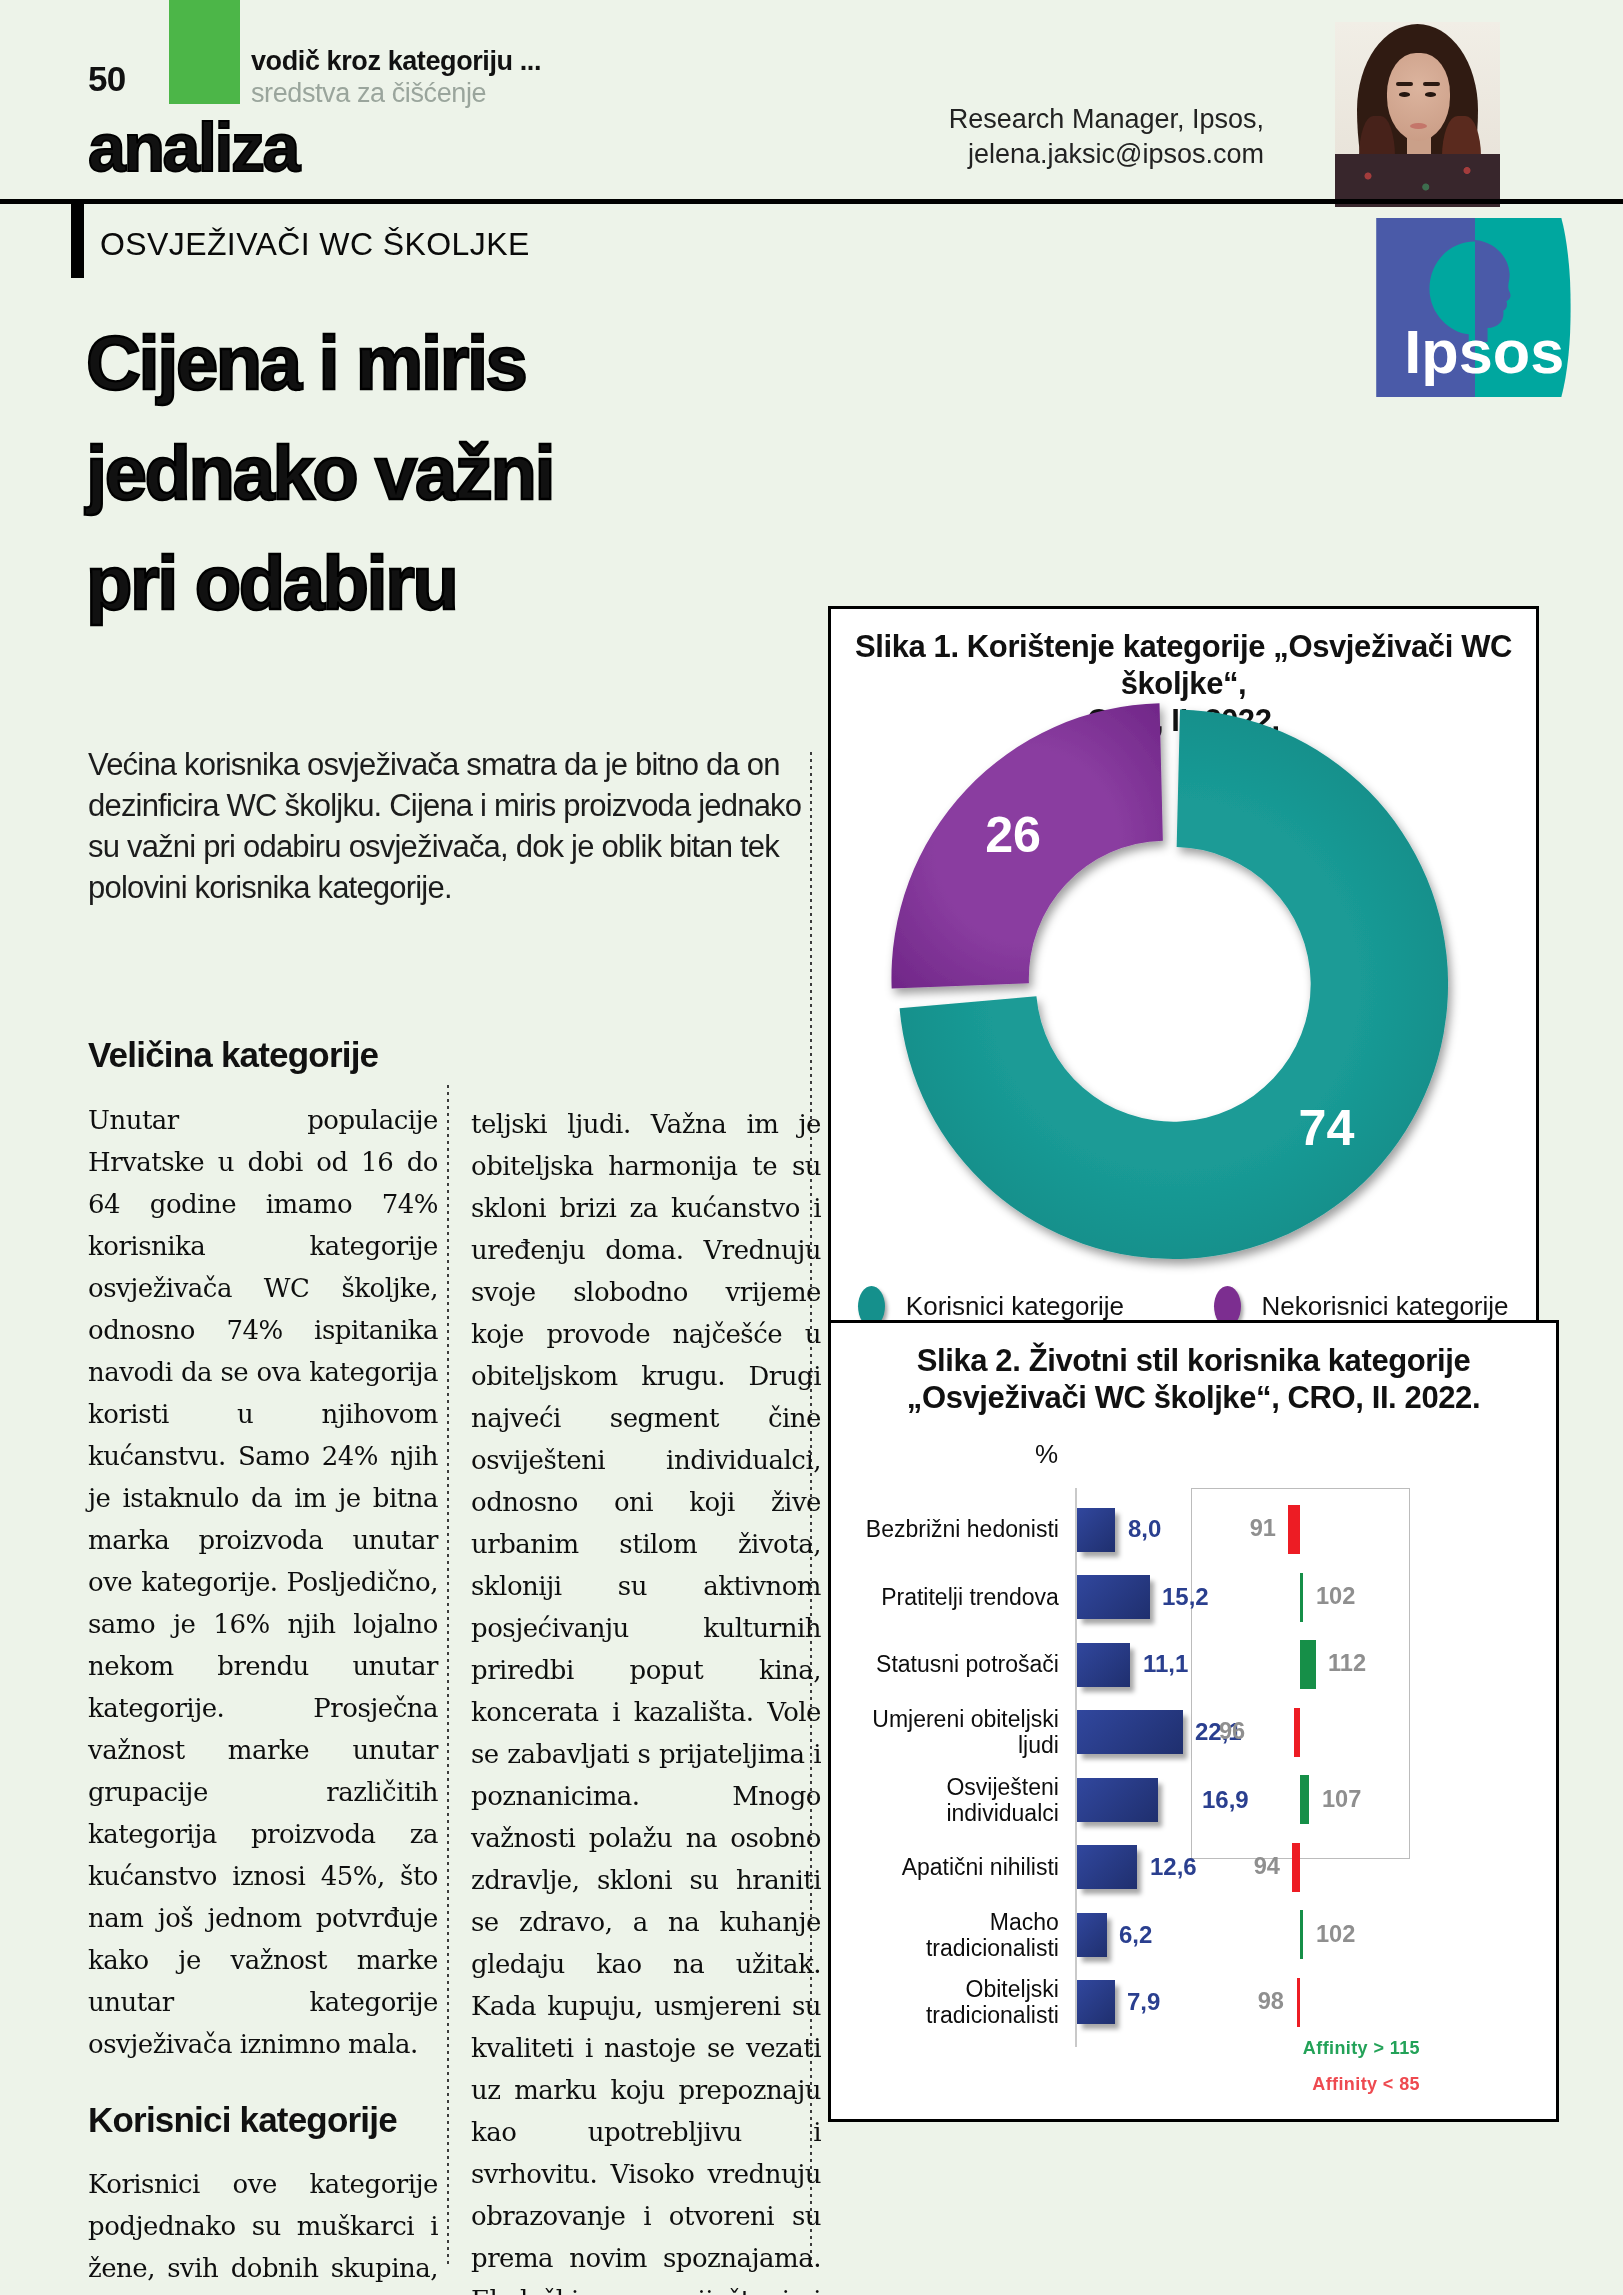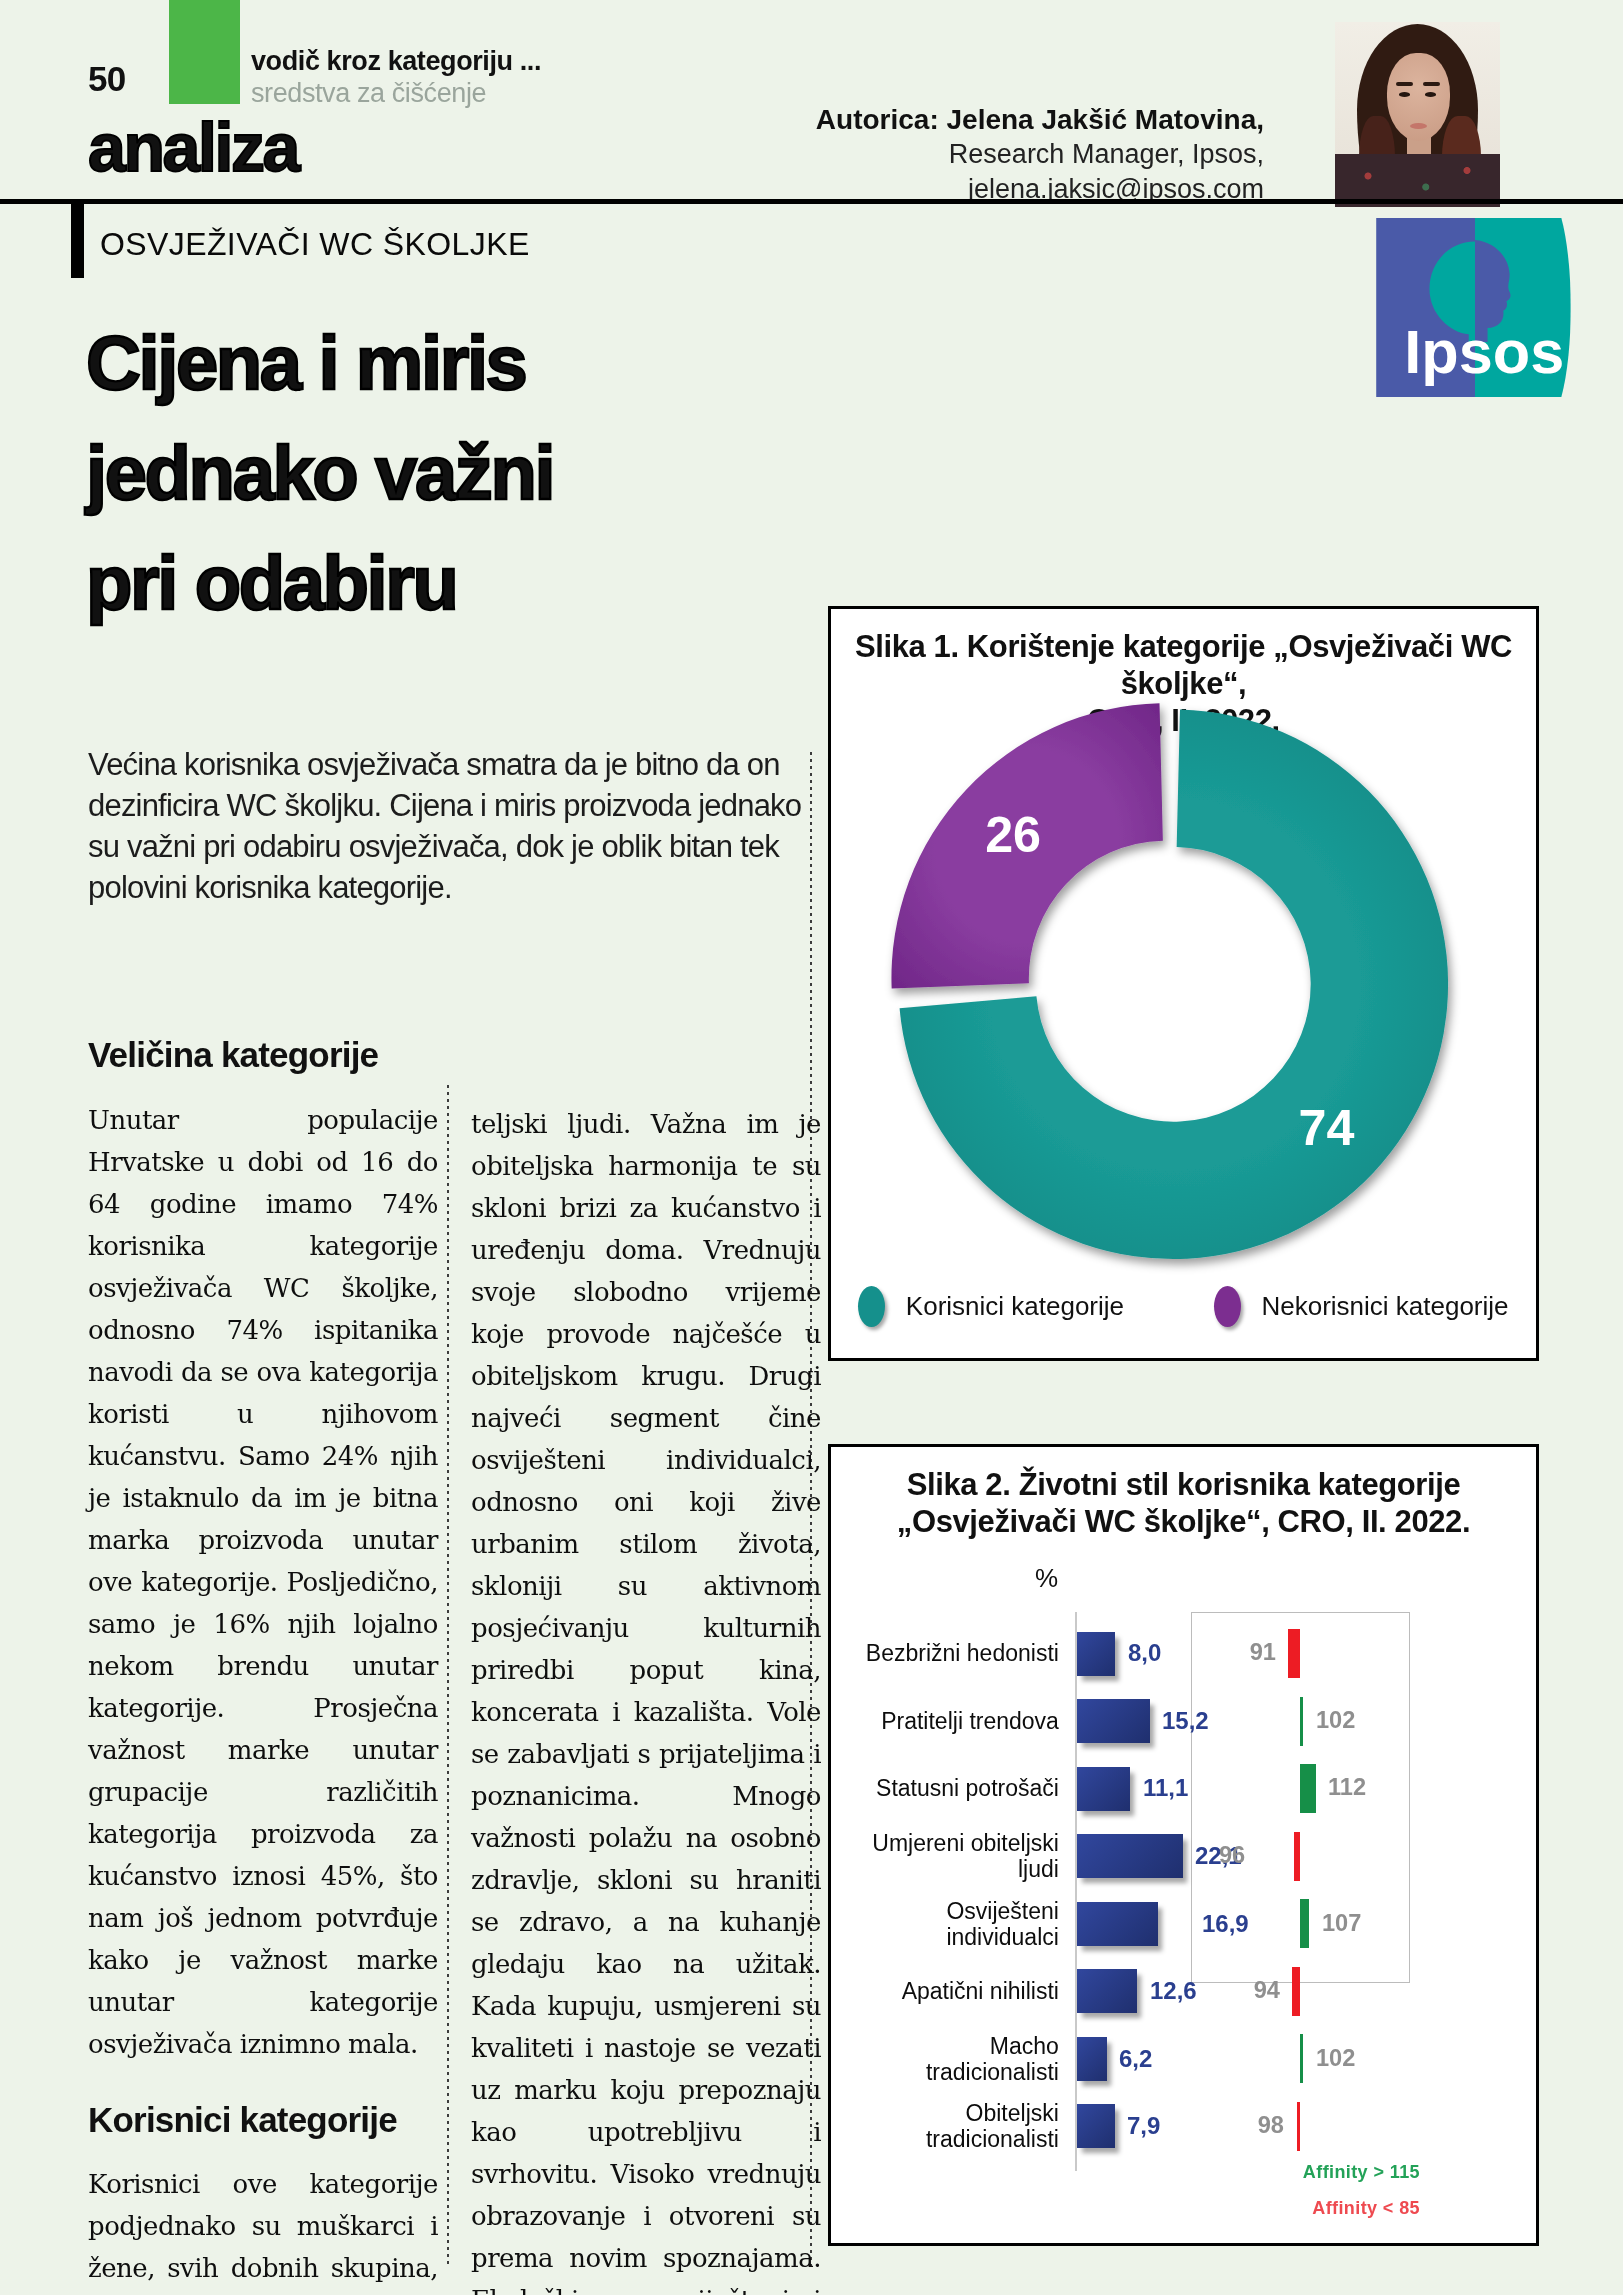--- a/index.html
+++ b/index.html
@@ -58,21 +58,21 @@
   #col2{left:471px;top:1103px;}
   .body-col h3{font-family:"Liberation Sans",sans-serif;font-size:35px;font-weight:700;
                letter-spacing:-0.8px;margin:0 0 23.6px 0;text-align:left;}
   .body-col h3.mt{margin-top:35px;}
   .body-col p{font-family:"DejaVu Serif",serif;font-size:26px;line-height:42px;
               letter-spacing:-0.5px;margin:0 0 20.4px 0;color:#0e0e0e;}
 
   
   .chart-box{background:#fff;border:3.1px solid #000;}
   #slika1{left:828px;top:606px;width:705px;height:749px;}
-  #slika2{left:828px;top:1444px;width:705px;height:796px;}
+  #slika2{left:828px;top:1320px;width:705px;height:796px;padding-left:20px;}
   .chart-title{position:absolute;left:23.6px;right:23.6px;top:19px;text-align:center;
                font-size:31px;line-height:37px;font-weight:700;letter-spacing:-0.4px;
                white-space:pre-line;}
   #donut-svg{position:absolute;left:0;top:0;}
   #slika1-legend{position:absolute;left:0;right:0;bottom:31px;display:flex;
                  justify-content:center;gap:90px;align-items:center;}
   .legend-item{display:flex;align-items:center;gap:20.4px;font-size:26px;color:#111;}
   .legend-oval{width:27px;height:41px;border-radius:50%;box-shadow:2.4px 3.1px 3.9px rgba(0,0,0,.35);}
 
   
@@ -95,21 +95,20 @@
 </head>
 <body>
 
 <div class="abs" id="green-square"></div>
 <div class="abs" id="page-number">50</div>
 <div class="abs" id="kicker-title">vodič kroz kategoriju ...</div>
 <div class="abs" id="kicker-subtitle">sredstva za čišćenje</div>
 <div class="abs" id="analiza">analiza</div>
 
 <div class="abs" id="author-block">
-  <div id="author-name">Autorica: Jelena Jakšić Matovina,</div>
   <div id="author-role">Research Manager, Ipsos,</div>
   <div id="author-email">jelena.jaksic@ipsos.com</div>
 </div>
 
 <div class="abs" id="author-photo">
   <div class="ph-hair"></div>
   <div class="ph-hair-l"></div>
   <div class="ph-hair-r"></div>
   <div class="ph-neck"></div>
   <div class="ph-face"></div>

